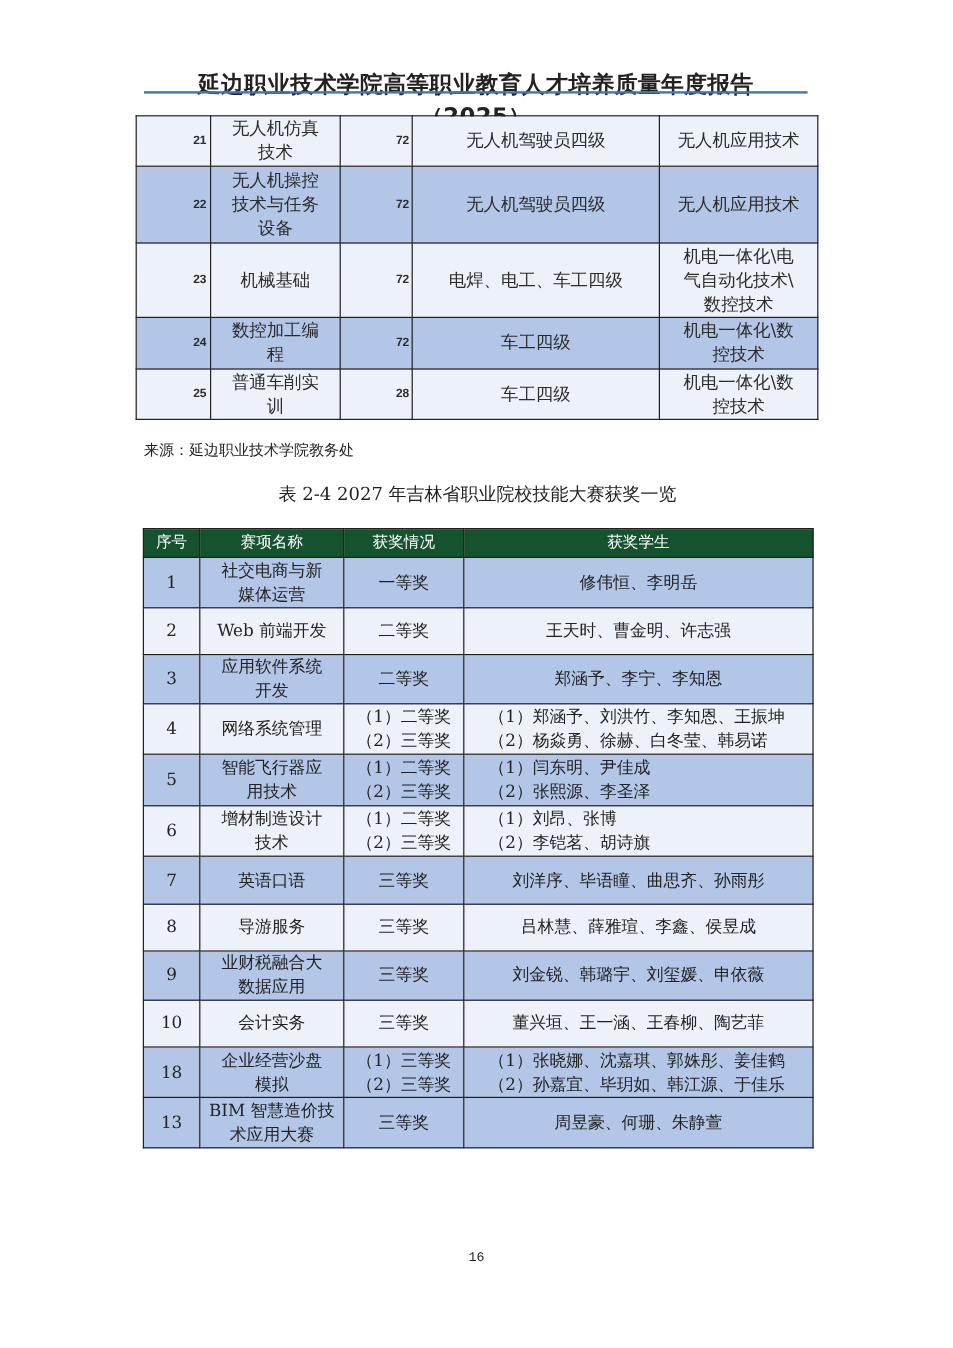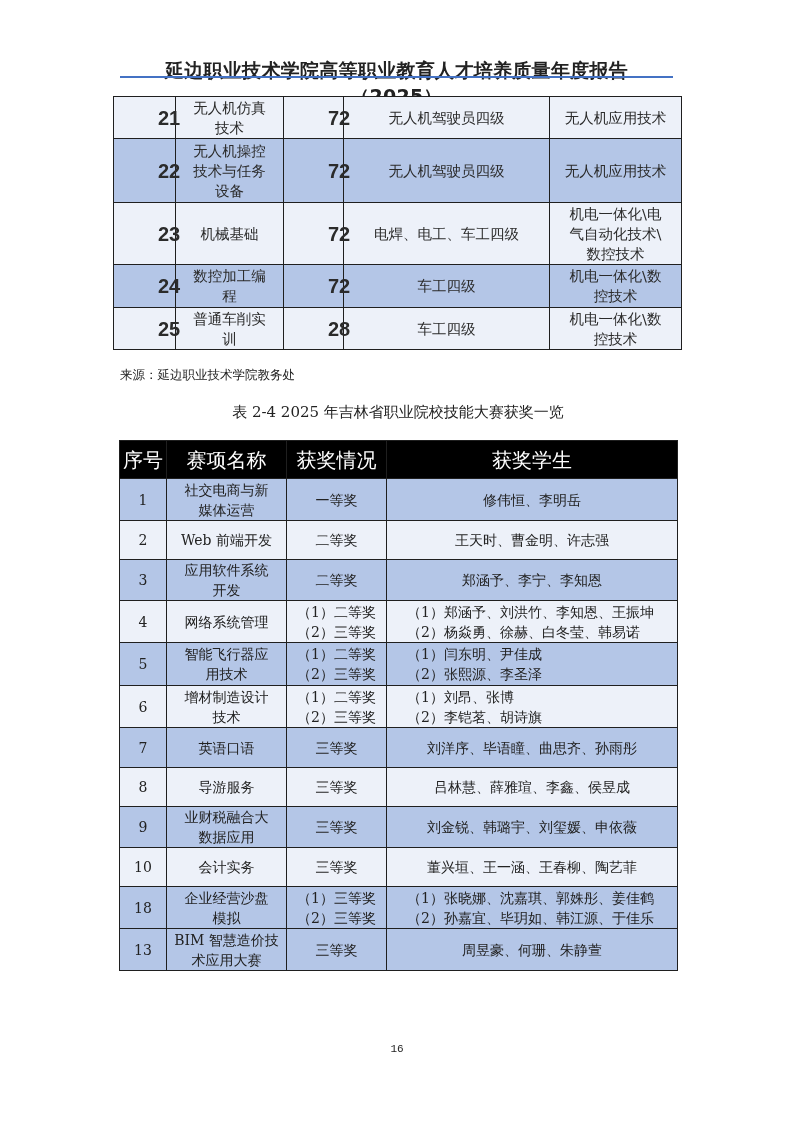--- a/index.html
+++ b/index.html
@@ -12,36 +12,36 @@
     letter-spacing: 0.3px;
   }
   .header-rule { position: absolute; left: 120px; top: 76px; width: 553px; height: 2px; background: #4472c4; }
 
   table { border-collapse: collapse; position: absolute; table-layout: fixed; }
   td, th { border: 1px solid #1f1f1f; text-align: center; vertical-align: middle; font-size: 14.5px; line-height: 20px; font-weight: normal; }
 
   
   #t1 { left: 113px; top: 96px; width: 568px; }
   #t1 td { font-family: "DejaVu Sans", "Liberation Sans", sans-serif; font-size: 14.5px; color: #2b2b2b; }
-  #t1 td.num { font-family: "Liberation Sans", "DejaVu Sans", sans-serif; font-weight: bold; font-size: 20px; padding-left: 44px; }
+  #t1 td.num { font-family: "Liberation Sans", "DejaVu Sans", sans-serif; font-weight: bold; font-size: 10px; padding-left: 44px; }
   #t1 tr.odd td { background: #edf1f9; }
   #t1 tr.even td { background: #b4c6e7; }
 
   .source {
     position: absolute; left: 120px; top: 367px; font-size: 12.5px; color: #222;
     font-family: "DejaVu Serif", "Liberation Serif", serif;
   }
   .caption {
     position: absolute; left: 119px; top: 403px; width: 558px; text-align: center; font-size: 15px; color: #222;
     font-family: "DejaVu Serif", "Liberation Serif", serif;
   }
 
   
   #t2 { left: 119px; top: 440px; width: 558px; }
-  #t2 th { background: #000000; color: #ffffff; font-family: "DejaVu Sans", "Liberation Sans", sans-serif; font-size: 20px; height: 38px; }
+  #t2 th { background: #14532d; color: #ffffff; font-family: "DejaVu Sans", "Liberation Sans", sans-serif; font-size: 13px; height: 24px; }
   #t2 td { font-family: "DejaVu Serif", "Liberation Serif", serif; font-size: 14px; color: #222; }
   #t2 tr.odd td { background: #b4c6e7; }
   #t2 tr.even td { background: #edf1f9; }
   #t2 td.left { text-align: left; padding-left: 20px; }
 
   .page-number {
     position: absolute; left: 0; top: 1043px; width: 794px; text-align: center;
     font-family: Liberation Mono, monospace; font-size: 11px; color: #222;
   }
   .ml { display: block; }
@@ -116,21 +116,21 @@
       <td>车工四级</td>
       <td>
           <span class="ml">机电一体化\数</span>
           <span class="ml">控技术</span>
         </td>
     </tr>
   </tbody>
 </table>
 
 <div class="source">来源：延边职业技术学院教务处</div>
-<div class="caption">表 2-4 2025 年吉林省职业院校技能大赛获奖一览</div>
+<div class="caption">表 2-4 2027 年吉林省职业院校技能大赛获奖一览</div>
 
 <table id="t2">
   <colgroup>
     <col style="width:47px">
       <col style="width:120px">
       <col style="width:100px">
       <col style="width:291px">
   </colgroup>
   <thead>
     <tr>

